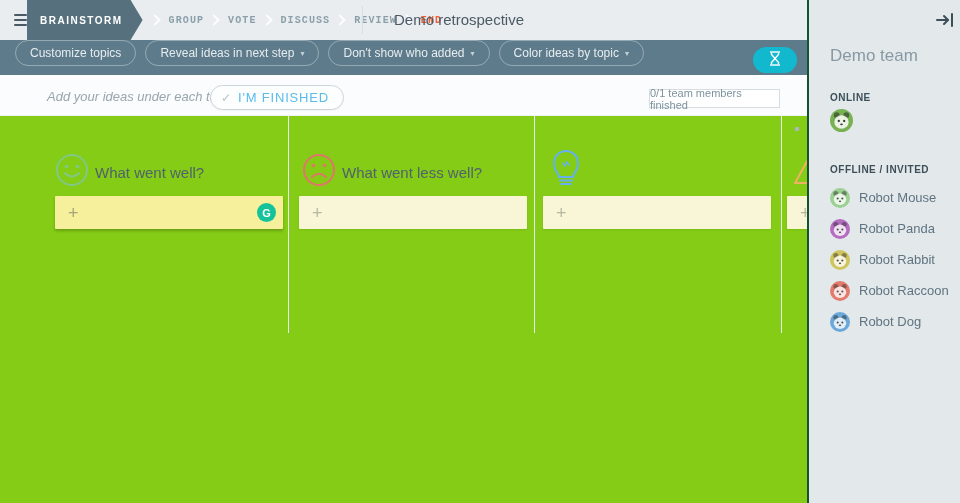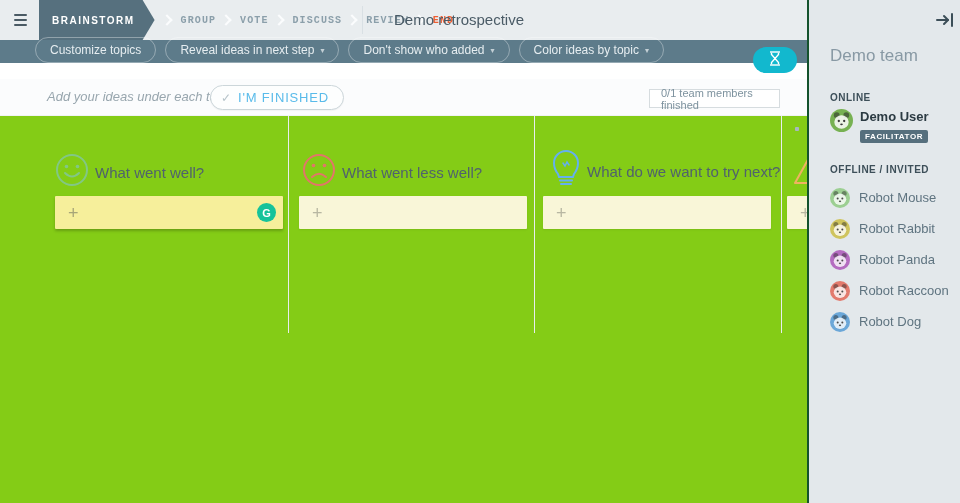--- a/index.html
+++ b/index.html
@@ -11,60 +11,60 @@
   }
   #app { position:absolute; inset:0; width:960px; height:503px; }
 
   
   .main { position:absolute; left:0; top:0; width:807px; height:503px; background:#fff; overflow:hidden; }
 
   
   .topbar { position:absolute; left:0; top:0; width:807px; height:40px; background:#e9edef; }
   .hamburger { position:absolute; left:14px; top:14px; width:13px; height:12px; cursor:pointer; }
   .hamburger span { display:block; height:2px; background:#4a5a64; margin-bottom:3px; border-radius:1px; }
-  .steps { position:absolute; left:39px; top:0; height:40px; display:flex; align-items:center; }
+  .steps { position:absolute; left:27px; top:0; height:40px; display:flex; align-items:center; }
   .step-active {
     height:40px; display:flex; align-items:center; background:#56707e;
     color:#fff; font-size:10px; font-weight:bold; letter-spacing:1.5px;
     padding:0 20px 0 13px;
     clip-path:polygon(0 0, calc(100% - 12px) 0, 100% 50%, calc(100% - 12px) 100%, 0 100%);
     cursor:pointer;
   }
   .step { font-size:10px; font-weight:bold; letter-spacing:1.1px; color:#8b9faa; margin:0 4px; cursor:pointer; white-space:nowrap;font-family:Liberation Mono, monospace; }
   .step.end { color:#ee5f33; }
   .step-sep { width:8px; height:8px; border-top:2px solid #fbfcfd; border-right:2px solid #fbfcfd;
     transform:rotate(45deg); margin:0 6px 0 2px; flex:none; }
   .step-sep.first { margin-left:8px; }
   .topbar-divider { position:absolute; left:362px; top:6px; width:1px; height:28px; background:#d9e0e4; }
   .retro-title { position:absolute; left:394px; top:0; height:40px; line-height:40px; font-size:15px; color:#4a5b66; }
 
   
-  .toolbar { position:absolute; left:0; top:40px; width:807px; height:23px; background:#5d7b8a;
-    display:flex; align-items:flex-end; padding-left:35px; }
+  .toolbar { position:absolute; left:0; top:40px; width:807px; height:35px; background:#5d7b8a;
+    display:flex; align-items:flex-start; padding-left:15px; }
   .pill {
     height:26px; border:1px solid rgba(255,255,255,0.35); border-radius:14px;
     color:#e6edf0; font-size:12px; padding:0 14px; margin-right:9px;
     display:flex; align-items:center; background:transparent; cursor:pointer; white-space:nowrap;
   }
   .pill .caret { font-size:8px; margin-left:6px; opacity:.75; }
   .timer-btn { position:absolute; left:753px; top:47px; width:44px; height:26px; border-radius:13px;
     display:flex; align-items:center; justify-content:center; cursor:pointer; }
 
   
   .finish-row { position:absolute; left:0; top:79px; width:807px; height:37px; background:#fbfcfd;
     border-bottom:1px solid #f0f3f4; }
   .hint { position:absolute; left:47px; top:10px; font-size:13px; font-style:italic; color:#98a6ae; }
   .finish-btn { position:absolute; left:210px; top:6px; height:25px; border-radius:13px;
     background:#fdfefe; border:1px solid #ccd6da; display:flex; align-items:center;
     padding:0 14px 0 10px; cursor:pointer; box-shadow:0 1px 1px rgba(0,0,0,0.04); }
   .finish-btn .chk { color:#b7c4ca; font-size:12px; margin-right:7px; }
   .finish-btn .lbl { color:#59bbea; font-size:13px; font-weight:normal; letter-spacing:0.8px; }
   .progress-box { position:absolute; left:649px; top:10px; width:131px; height:19px;
     border:1px solid #d6dcdf; background:#fff; display:flex; align-items:center; justify-content:center;
-    font-size:11px; color:#7d929e;padding-left:11px; }
+    font-size:11px; color:#7d929e; }
 
   
   .board { position:absolute; left:0; top:116px; width:807px; height:387px; background:#84cc16; }
   .col-sep { position:absolute; top:0; width:1px; height:217px; background:#e8edef; }
   .col-head { position:absolute; top:37px; display:flex; align-items:center; }
   .col-head .ttl { font-size:15px; color:#50626d; margin-left:6px; white-space:nowrap; }
   .note { position:absolute; top:80px; height:33px; border-radius:1px; display:flex; align-items:center; cursor:text; }
   .note .plus { font-size:18px; margin-left:13px; line-height:1; }
   .note.active { background:#f6ef9b; box-shadow:0 2px 3px rgba(0,0,0,0.22); }
   .note.active .plus { color:#a7a678; }
@@ -207,21 +207,20 @@
         <span>
           <svg width="30" height="40" viewBox="0 0 30 40">
             <g stroke="#64b0f0" stroke-width="2" fill="none" stroke-linecap="round">
               <path d="M7,25 Q3,20 3,14 A12,12 0 1 1 27,14 Q27,20 23,25 L22,28 L8,28 Z"></path>
               <line x1="9" y1="31.5" x2="21" y2="31.5"></line>
               <line x1="10" y1="35" x2="20" y2="35"></line>
               <path d="M12,14 l2,3 l2,-4 l2,3" stroke-width="1.5"></path>
             </g>
           </svg>
         </span>
-        <span class="ttl">What do we want to try next?</span>
       </div>
       <div class="note idle" style="left:543px;width:228px">
         <span class="plus">+</span>
       </div>
 
       <div class="col-head" style="left:792px">
         <span>
           <svg width="36" height="34" viewBox="0 0 36 34">
             <g stroke="#efb261" stroke-width="2" fill="none" stroke-linejoin="round">
               <path d="M18,3 L33,30 L3,30 Z"></path>
@@ -254,66 +253,62 @@
       <span class="avatar" style="background: rgb(119, 177, 82);">
         <svg viewBox="0 0 24 24">
           <circle cx="7" cy="6.5" r="3" fill="rgba(40,40,40,0.55)"></circle>
           <circle cx="17" cy="6.5" r="3" fill="rgba(40,40,40,0.55)"></circle>
           <ellipse cx="12" cy="13.5" rx="7.5" ry="7" fill="rgba(255,255,255,0.85)"></ellipse>
           <circle cx="9.2" cy="12.5" r="1.2" fill="#3a3a3a"></circle>
           <circle cx="14.8" cy="12.5" r="1.2" fill="#3a3a3a"></circle>
           <ellipse cx="12" cy="16" rx="1.4" ry="1" fill="#3a3a3a"></ellipse>
         </svg>
       </span>
-      <span>
-        <span class="uname">Demo User</span><br>
-        <span class="badge">FACILITATOR</span>
-      </span>
     </div>
 
     <div class="side-h" style="top:164px">OFFLINE / INVITED</div>
     <div class="offline-list">
       <div class="member">
         <span class="avatar" style="background: rgb(156, 207, 146);">
           <svg viewBox="0 0 24 24">
               <circle cx="7" cy="6.5" r="3" fill="rgba(40,40,40,0.45)"></circle>
               <circle cx="17" cy="6.5" r="3" fill="rgba(40,40,40,0.45)"></circle>
               <ellipse cx="12" cy="13.5" rx="7.5" ry="7" fill="rgba(255,255,255,0.8)"></ellipse>
               <circle cx="9.2" cy="12.5" r="1.2" fill="#4a4a4a"></circle>
               <circle cx="14.8" cy="12.5" r="1.2" fill="#4a4a4a"></circle>
               <ellipse cx="12" cy="16" rx="1.4" ry="1" fill="#4a4a4a"></ellipse>
             </svg>
         </span>
         <span class="mname">Robot Mouse</span>
       </div>
       <div class="member">
+        <span class="avatar" style="background: rgb(180, 108, 192);">
+          <svg viewBox="0 0 24 24">
+              <circle cx="7" cy="6.5" r="3" fill="rgba(40,40,40,0.45)"></circle>
+              <circle cx="17" cy="6.5" r="3" fill="rgba(40,40,40,0.45)"></circle>
+              <ellipse cx="12" cy="13.5" rx="7.5" ry="7" fill="rgba(255,255,255,0.8)"></ellipse>
+              <circle cx="9.2" cy="12.5" r="1.2" fill="#4a4a4a"></circle>
+              <circle cx="14.8" cy="12.5" r="1.2" fill="#4a4a4a"></circle>
+              <ellipse cx="12" cy="16" rx="1.4" ry="1" fill="#4a4a4a"></ellipse>
+            </svg>
+        </span>
+        <span class="mname">Robot Panda</span>
+      </div>
+      <div class="member">
         <span class="avatar" style="background: rgb(207, 196, 93);">
           <svg viewBox="0 0 24 24">
               <circle cx="7" cy="6.5" r="3" fill="rgba(40,40,40,0.45)"></circle>
               <circle cx="17" cy="6.5" r="3" fill="rgba(40,40,40,0.45)"></circle>
               <ellipse cx="12" cy="13.5" rx="7.5" ry="7" fill="rgba(255,255,255,0.8)"></ellipse>
               <circle cx="9.2" cy="12.5" r="1.2" fill="#4a4a4a"></circle>
               <circle cx="14.8" cy="12.5" r="1.2" fill="#4a4a4a"></circle>
               <ellipse cx="12" cy="16" rx="1.4" ry="1" fill="#4a4a4a"></ellipse>
             </svg>
         </span>
         <span class="mname">Robot Rabbit</span>
-      </div>
-      <div class="member">
-        <span class="avatar" style="background: rgb(180, 108, 192);">
-          <svg viewBox="0 0 24 24">
-              <circle cx="7" cy="6.5" r="3" fill="rgba(40,40,40,0.45)"></circle>
-              <circle cx="17" cy="6.5" r="3" fill="rgba(40,40,40,0.45)"></circle>
-              <ellipse cx="12" cy="13.5" rx="7.5" ry="7" fill="rgba(255,255,255,0.8)"></ellipse>
-              <circle cx="9.2" cy="12.5" r="1.2" fill="#4a4a4a"></circle>
-              <circle cx="14.8" cy="12.5" r="1.2" fill="#4a4a4a"></circle>
-              <ellipse cx="12" cy="16" rx="1.4" ry="1" fill="#4a4a4a"></ellipse>
-            </svg>
-        </span>
-        <span class="mname">Robot Panda</span>
       </div>
       <div class="member">
         <span class="avatar" style="background: rgb(226, 122, 109);">
           <svg viewBox="0 0 24 24">
               <circle cx="7" cy="6.5" r="3" fill="rgba(40,40,40,0.45)"></circle>
               <circle cx="17" cy="6.5" r="3" fill="rgba(40,40,40,0.45)"></circle>
               <ellipse cx="12" cy="13.5" rx="7.5" ry="7" fill="rgba(255,255,255,0.8)"></ellipse>
               <circle cx="9.2" cy="12.5" r="1.2" fill="#4a4a4a"></circle>
               <circle cx="14.8" cy="12.5" r="1.2" fill="#4a4a4a"></circle>
               <ellipse cx="12" cy="16" rx="1.4" ry="1" fill="#4a4a4a"></ellipse>

